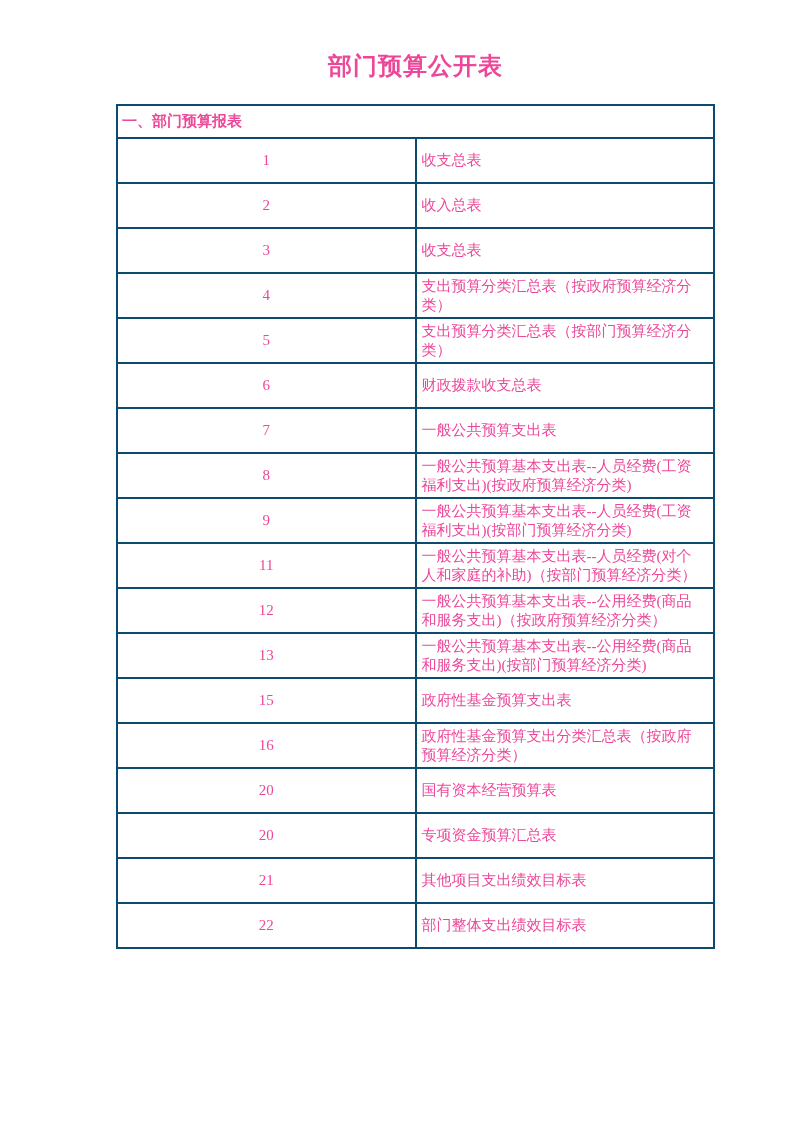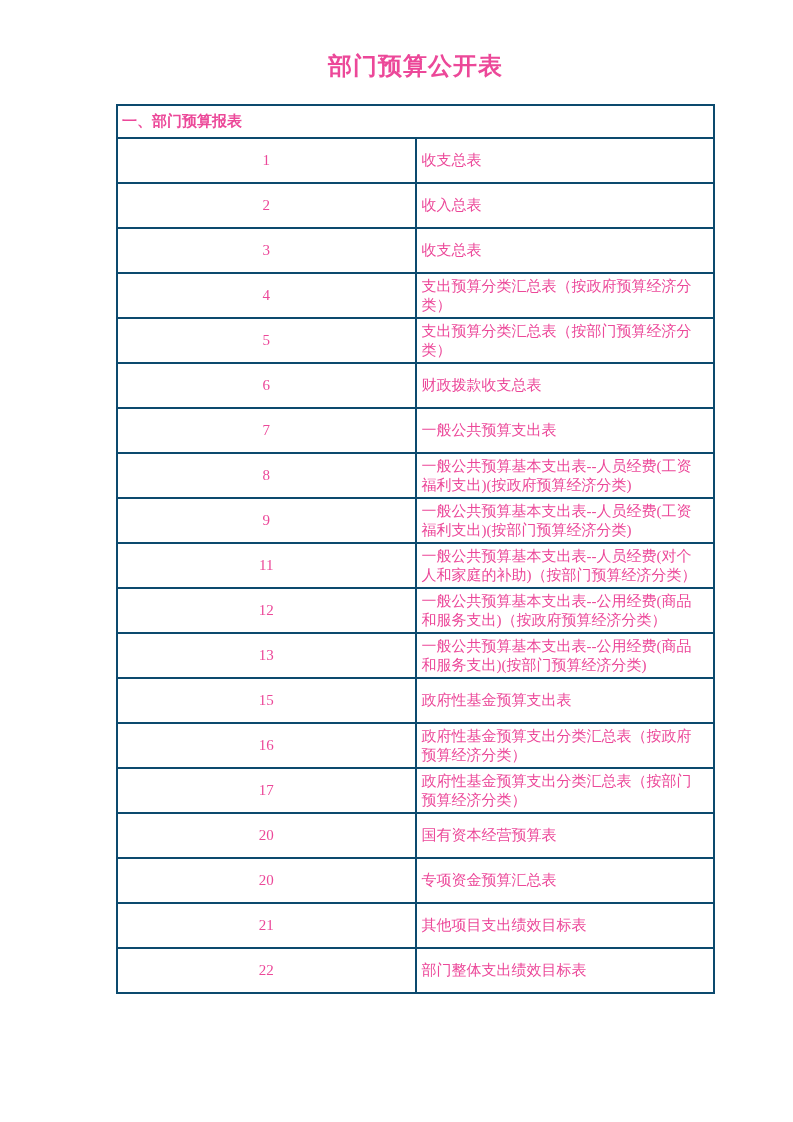--- a/index.html
+++ b/index.html
@@ -134,24 +134,20 @@
   <tr>
     <td class="num-cell">15</td>
     <td class="name-cell">政府性基金预算支出表</td>
   </tr>
 
   <tr>
     <td class="num-cell">16</td>
     <td class="name-cell">政府性基金预算支出分类汇总表（按政府预算经济分类）</td>
   </tr>
 
-  <tr>
-    <td class="num-cell">17</td>
-    <td class="name-cell">政府性基金预算支出分类汇总表（按部门预算经济分类）</td>
-  </tr>
 
   <tr>
     <td class="num-cell">20</td>
     <td class="name-cell">国有资本经营预算表</td>
   </tr>
 
 
   <tr>
     <td class="num-cell">20</td>
     <td class="name-cell">专项资金预算汇总表</td>

